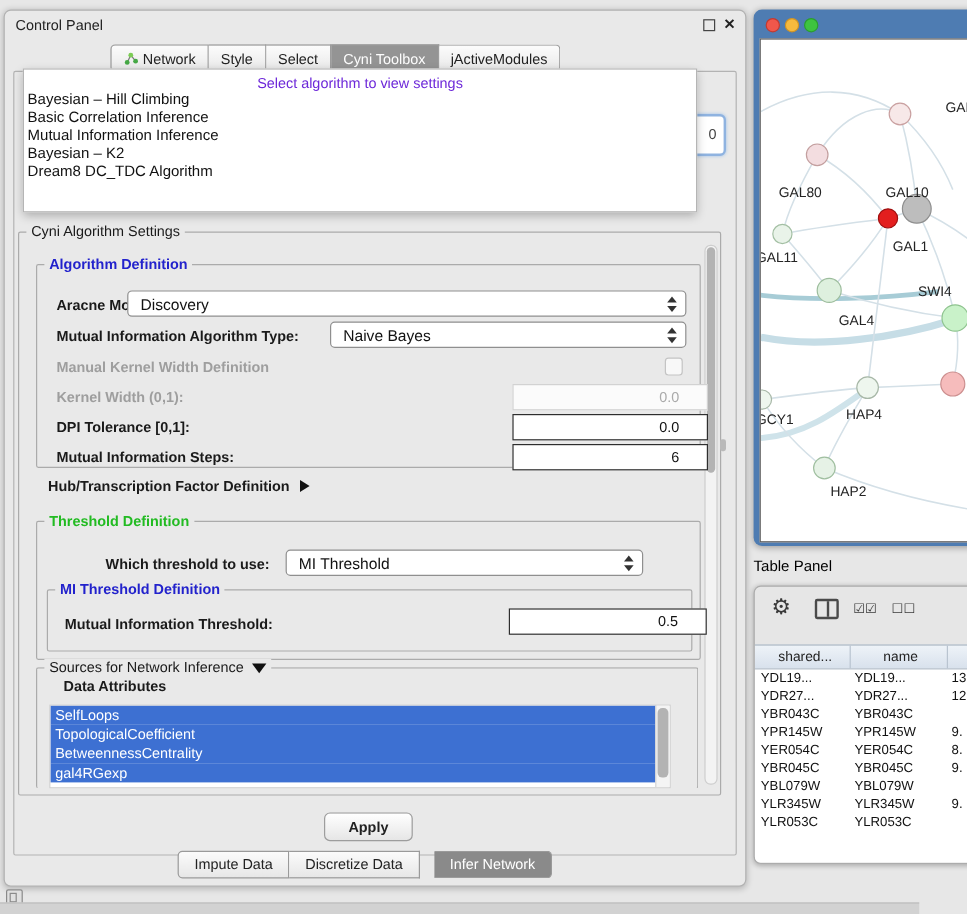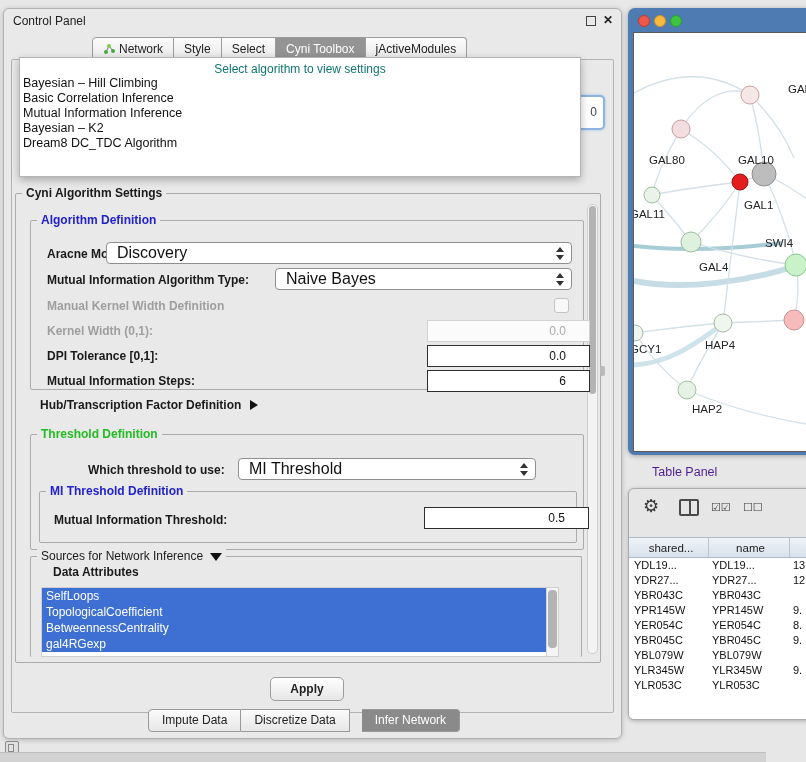--- a/index.html
+++ b/index.html
@@ -17,40 +17,40 @@
   .tab{display:flex;align-items:center;gap:4px;padding:3px 10px;height:15px;background:linear-gradient(#fcfcfc,#e8e8e8);border:1px solid #9c9c9c;border-left:none;font-size:12px;color:#222;}
   .tab:first-child{border-left:1px solid #9c9c9c;border-radius:4px 0 0 4px;}
   .tab:last-child{border-radius:0 4px 4px 0;}
   .tab.sel{background:#949494;color:#fdfdfd;}
 
   
   .content-frame{position:absolute;left:7px;top:50px;width:601px;height:652px;border:1px solid #b3b3b3;border-radius:2px;}
 
   
   .popup{position:absolute;left:15px;top:48px;width:560px;height:118px;background:#ffffff;border:1px solid #b5b5b5;box-shadow:0 3px 8px rgba(0,0,0,.28);z-index:60;overflow:hidden;}
-  .popup-placeholder{margin-top:4px;text-align:center;color:#0f766e;font-size:12px;}
+  .popup-placeholder{margin-top:4px;text-align:center;color:#6d28d9;font-size:12px;}
   .algo-item{padding:1px 0 1px 3px;font-size:12.5px;line-height:13px;color:#111;}
   .algo-item.selected{font-weight:bold;}
 
   
   .bg-spinner{position:absolute;left:563px;top:86px;width:34px;height:31px;background:#fff;border:2px solid #8fb3e0;border-radius:5px;z-index:5;box-shadow:0 0 3px #9cc0ea;}
   .bg-spinner span{position:absolute;right:6px;top:8px;color:#444;}
 
   
   .group{position:absolute;border:1px solid #ababab;border-radius:2px;}
   .legend{position:absolute;top:-8px;left:6px;background:#e9e9e9;padding:0 4px;font-size:12px;font-weight:bold;white-space:nowrap;}
   .legend.blue{color:#2222cc;}
   .legend.green{color:#22bb22;}
   .legend.plain{color:#1a1a1a;}
 
   .lbl{position:absolute;font-size:12px;font-weight:bold;color:#1a1a1a;white-space:nowrap;}
   .lbl.dis{color:#9e9e9e;}
 
   .combo{position:absolute;height:22px;background:#fff;border:1px solid #8f8f8f;border-radius:4px;display:flex;align-items:center;box-sizing:border-box;}
-  .combo .cval{flex:1;padding-left:10px;font-size:16px;color:#111;}
+  .combo .cval{flex:1;padding-left:10px;font-size:13px;color:#111;}
   .combo .arrows{width:14px;display:flex;flex-direction:column;align-items:center;gap:3px;margin-right:4px;}
   .tri-up{width:0;height:0;border-left:4px solid transparent;border-right:4px solid transparent;border-bottom:5px solid #333;}
   .tri-dn{width:0;height:0;border-left:4px solid transparent;border-right:4px solid transparent;border-top:5px solid #333;}
 
   .tfield{position:absolute;height:20px;background:#fff;border:1px solid #2e2e2e;box-sizing:content-box;font-size:12px;text-align:right;padding:0 23px 0 2px;color:#111;font-family:"Liberation Sans",sans-serif;}
   .tfield.dis{border:1px solid #d2d2d2;background:#fbfbfb;color:#aaaaaa;}
 
   .cbox{position:absolute;width:13px;height:13px;border:1px solid #c4c4c4;background:#f8f8f8;border-radius:3px;}
 
   .tri-right{display:inline-block;width:0;height:0;border-top:5px solid transparent;border-bottom:5px solid transparent;border-left:8px solid #111;margin-left:9px;position:relative;top:1px;}
@@ -81,21 +81,21 @@
   .netwin{position:absolute;left:628px;top:8px;width:200px;height:447px;background:#4e7cb2;border-radius:7px 0 0 7px;box-shadow:0 1px 5px rgba(0,0,0,.3);}
   .tlights{position:absolute;left:10px;top:7px;display:flex;gap:4px;}
   .tl{width:12px;height:12px;border-radius:50%;box-sizing:border-box;}
   .tl.red{background:#f0574b;border:1px solid #c13a31;}
   .tl.yellow{background:#f6ba3e;border:1px solid #cf9325;}
   .tl.green{background:#3ec43f;border:1px solid #2a9e2f;}
   .netcanvas{position:absolute;left:5px;top:24px;width:195px;height:418px;background:#fff;border:1px solid #5a5a5a;overflow:hidden;}
   .nlabel{font-family:"Liberation Sans",sans-serif;font-size:11.5px;fill:#242424;}
 
   
-  .tp-title{position:absolute;left:652px;top:465px;font-size:12.5px;color:#4c1d95;}
+  .tp-title{position:absolute;left:628px;top:465px;font-size:12.5px;color:#000000;}
   .tablewin{position:absolute;left:628px;top:488px;width:200px;height:230px;background:#e6e6e6;border:1px solid #acacac;border-radius:6px 0 0 6px;box-shadow:0 1px 4px rgba(0,0,0,.25);overflow:hidden;}
   .tb-toolbar{position:absolute;left:0;top:0;width:100%;height:46px;}
   .tbi{position:absolute;top:10px;color:#3a3a3a;cursor:default;}
   .gear{left:14px;font-size:18px;top:6px;}
   .colicon{left:50px;top:10px;width:16px;height:13px;border:2px solid #4a4a4a;border-radius:2px;}
   .colicon div{position:absolute;left:50%;top:0;bottom:0;width:2px;background:#4a4a4a;}
   .pair{font-size:11px;letter-spacing:0px;}
   .checkpair{left:82px;top:12px;}
   .boxpair{left:114px;top:12px;}
   .thead{position:absolute;left:0;top:48px;width:100%;height:21px;display:flex;background:linear-gradient(#eef3f8,#d8e1ec);border-top:1px solid #aebbc9;border-bottom:1px solid #aebbc9;box-sizing:border-box;}
@@ -158,21 +158,21 @@
       <div>
           <div class="algo-item">Bayesian – Hill Climbing</div>
           <div class="algo-item">Basic Correlation Inference</div>
           <div class="algo-item">Mutual Information Inference</div>
           <div class="algo-item">Bayesian – K2</div>
           <div class="algo-item">Dream8 DC_TDC Algorithm</div>
         </div>
     </div>
 
     <div class="group" style="left:11px;top:184px;width:584px;height:468px;">
-      <span class="legend plain" style="font-weight:bold;">Cyni Algorithm Settings</span>
+      <span class="legend plain" style="font-weight:normal;">Cyni Algorithm Settings</span>
 
       <div class="vscroll" style="right:2px;top:10px;width:9px;height:448px;">
         <div class="vthumb" style="top:1px;height:188px;"></div>
       </div>
 
       <div class="group" style="left:14px;top:26px;width:552px;height:168px;">
         <span class="legend blue">Algorithm Definition</span>
 
         <span class="lbl" style="left:16px;top:26px;">Aracne Mode:</span>
         <div class="combo" style="left:75px;top:21px;width:466px;">

